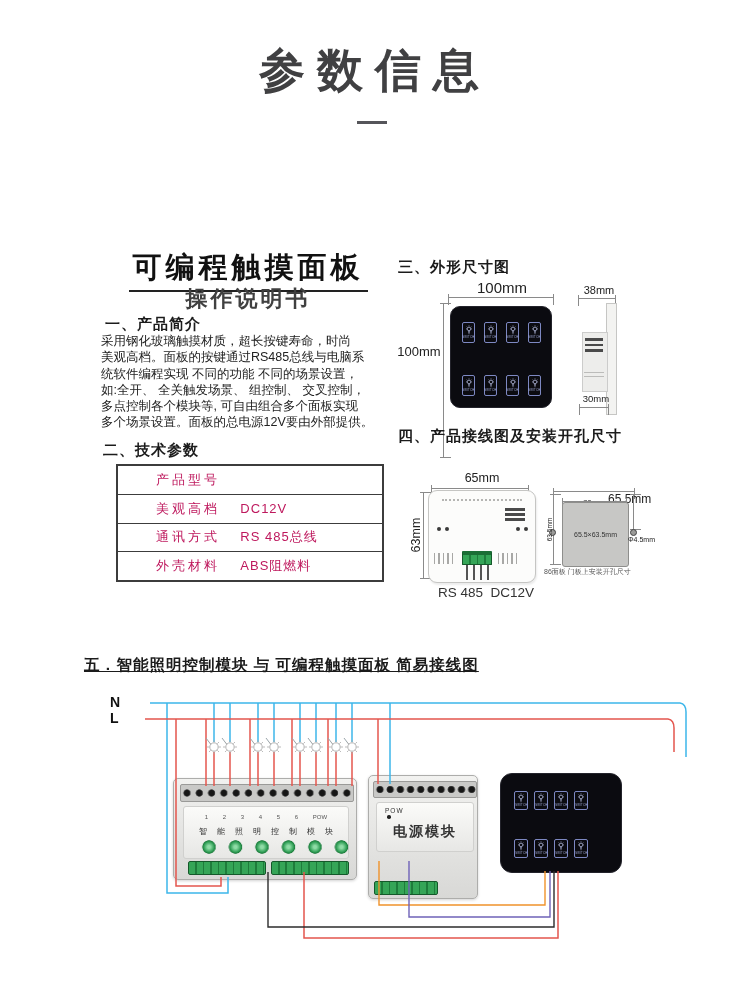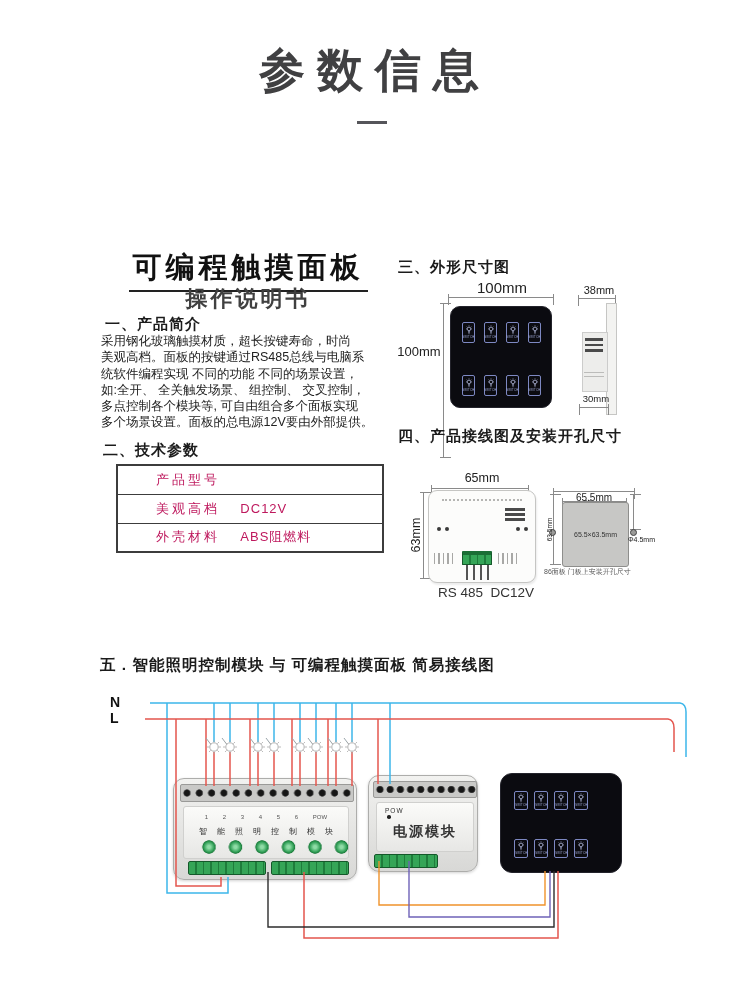--- a/index.html
+++ b/index.html
@@ -62,21 +62,21 @@
         border-top:4px solid #1b6e35;box-sizing:border-box;}
   .pin{width:2px;height:15px;background:#555;top:565px;}
   .bvent{top:553px;width:22px;height:11px;
          background:repeating-linear-gradient(90deg,#a8a8a6 0 1.5px,transparent 1.5px 4.5px);}
   
   .hole-sq{left:562px;top:502px;width:65px;height:63px;background:#c7c7c5;border:1px solid #8e8e8c;
            border-radius:3px;display:flex;align-items:center;justify-content:center;}
   .hole-c{width:5px;height:5px;border-radius:50%;background:#9a9a98;border:1px solid #444;}
   
   .module{background:linear-gradient(180deg,#f2f2f0,#d8d8d6);border:1px solid #adadab;
-          border-radius:11px;box-shadow:0 1px 3px rgba(0,0,0,.18);z-index:2;box-sizing:border-box;}
+          border-radius:5px;box-shadow:0 1px 3px rgba(0,0,0,.18);z-index:2;box-sizing:border-box;}
   .dots{background-color:#c9c9c7;border:1px solid #9a9a98;border-radius:2px;
         background-image:radial-gradient(circle at 6px 50%,#161616 2.6px,#4c4c4c 3.4px,rgba(0,0,0,0) 4px);
         background-repeat:repeat-x;}
   .face{background:linear-gradient(180deg,#fbfbf9,#e7e7e5);border:1px solid #d0d0ce;border-radius:3px;}
   .cm-ch{white-space:pre;word-spacing:13px;font-size:6px;color:#555;text-align:center;width:100%;}
   .cm-name{font-size:8px;color:#333;letter-spacing:10px;text-align:center;width:100%;white-space:nowrap;}
   .cm-btns{background-image:radial-gradient(circle at 13px 7px,#8fdca6 1.5px,#2f9e55 5.2px,#1d7a3c 6.4px,rgba(0,0,0,0) 7px);
            background-size:26.5px 14px;background-repeat:repeat-x;}
   .green-strip{background:repeating-linear-gradient(90deg,#35a557 0 6px,#1e7c3b 6px 7.5px);
                border:1px solid #14592a;border-radius:2px;}
@@ -109,20 +109,24 @@
 <div class="abs h" style="left:103px;top:441px;">二、技术参数</div>
 <table class="abs spec-table">
   <tbody>
       <tr>
     <td class="sl">产品型号</td>
     <td class="sv"></td>
       </tr>
   <tr>
     <td class="sl">美观高档</td>
     <td class="sv">DC12V</td>
+      </tr>
+  <tr>
+    <td class="sl">通讯方式</td>
+    <td class="sv">RS 485总线</td>
       </tr>
   <tr>
     <td class="sl">外壳材料</td>
     <td class="sv">ABS阻燃料</td>
       </tr>
 </tbody>
   </table>
 
 <div class="abs h" style="left:398px;top:258px;">三、外形尺寸图</div>
 
@@ -246,49 +250,49 @@
 <div class="abs bvent" style="left:498px;"></div>
 <div class="abs term"></div>
 <div class="abs pin" style="left:466px;"></div>
 <div class="abs pin" style="left:473px;"></div>
 <div class="abs pin" style="left:480px;"></div>
 <div class="abs pin" style="left:487px;"></div>
 <div class="abs dlabel" style="left:430px;top:585px;width:112px;font-size:13.5px;color:#333;">RS 485  DC12V</div>
 
 <div class="abs dlabel" style="left:573px;top:498px;width:42px;font-size:8px;">80mm</div>
 <div class="abs dimh" style="left:553px;top:491px;width:82px;"></div>
-<div class="abs dlabel" style="left:573px;top:492px;width:42px;font-size:10px;">65.5mm</div>
+<div class="abs dlabel" style="left:608px;top:492px;width:42px;font-size:12px;">65.5mm</div>
 <div class="abs dimh" style="left:562px;top:501px;width:65px;"></div>
 <div class="abs dimv" style="left:553px;top:494px;height:71px;"></div>
 <div class="abs dimv" style="left:633px;top:494px;height:36px;"></div>
 <div class="abs hole-sq">
   <span style="font-size:7px;color:#333;">65.5×63.5mm</span>
 </div>
 <div class="abs hole-c" style="left:549px;top:529px;"></div>
 <div class="abs hole-c" style="left:630px;top:529px;"></div>
 <div class="abs dlabel" style="left:628px;top:536px;width:34px;font-size:7px;text-align:left;">Φ4.5mm</div>
 <div class="abs dlabel rot" style="left:534px;top:526px;width:30px;font-size:6.5px;">63.5mm</div>
 <div class="abs dlabel" style="left:544px;top:567px;width:104px;font-size:7px;color:#555;text-align:left;">86面板 门板上安装开孔尺寸</div>
 
-<div class="abs h" style="left:100px;top:655px;font-size:15.5px;">五 . 智能照明控制模块 与 可编程触摸面板 简易接线图</div>
+<div class="abs h" style="left:84px;top:655px;font-size:15.5px;text-decoration:underline;">五 . 智能照明控制模块 与 可编程触摸面板 简易接线图</div>
 <div class="abs nl" style="left:110px;top:694px;">N</div>
 <div class="abs nl" style="left:110px;top:710px;">L</div>
 
 <div class="abs module" style="left:173px;top:778px;width:184px;height:102px;">
   <div class="abs dots" style="left:6px;top:5px;width:172px;height:16px;background-size:12.3px 100%;"></div>
   <div class="abs face" style="left:9px;top:27px;width:164px;height:51px;">
     <div class="abs cm-ch" style="top:7px;left:0;">1 2 3 4 5 6 POW</div>
     <div class="abs cm-name" style="top:19px;left:5px;">智能照明控制模块</div>
     <div class="abs cm-btns" style="left:12px;top:33px;width:160px;height:14px;"></div>
   </div>
   <div class="abs green-strip" style="left:14px;bottom:4px;width:76px;height:12px;"></div>
   <div class="abs green-strip" style="left:97px;bottom:4px;width:76px;height:12px;"></div>
 </div>
 
-<div class="abs module" style="left:368px;top:775px;width:110px;height:97px;">
+<div class="abs module" style="left:368px;top:775px;width:110px;height:124px;">
   <div class="abs dots" style="left:4px;top:5px;width:102px;height:15px;background-size:10.2px 100%;"></div>
   <div class="abs face" style="left:7px;top:26px;width:96px;height:48px;">
     <div class="abs pow" style="left:8px;top:4px;">POW</div>
     <div class="abs led" style="left:10px;top:12px;"></div>
     <div class="abs psu-name" style="left:0;top:20px;">电源模块</div>
   </div>
   <div class="abs green-strip" style="left:5px;bottom:3px;width:62px;height:12px;"></div>
 </div>
 
 <div class="abs tp tp-wire">

